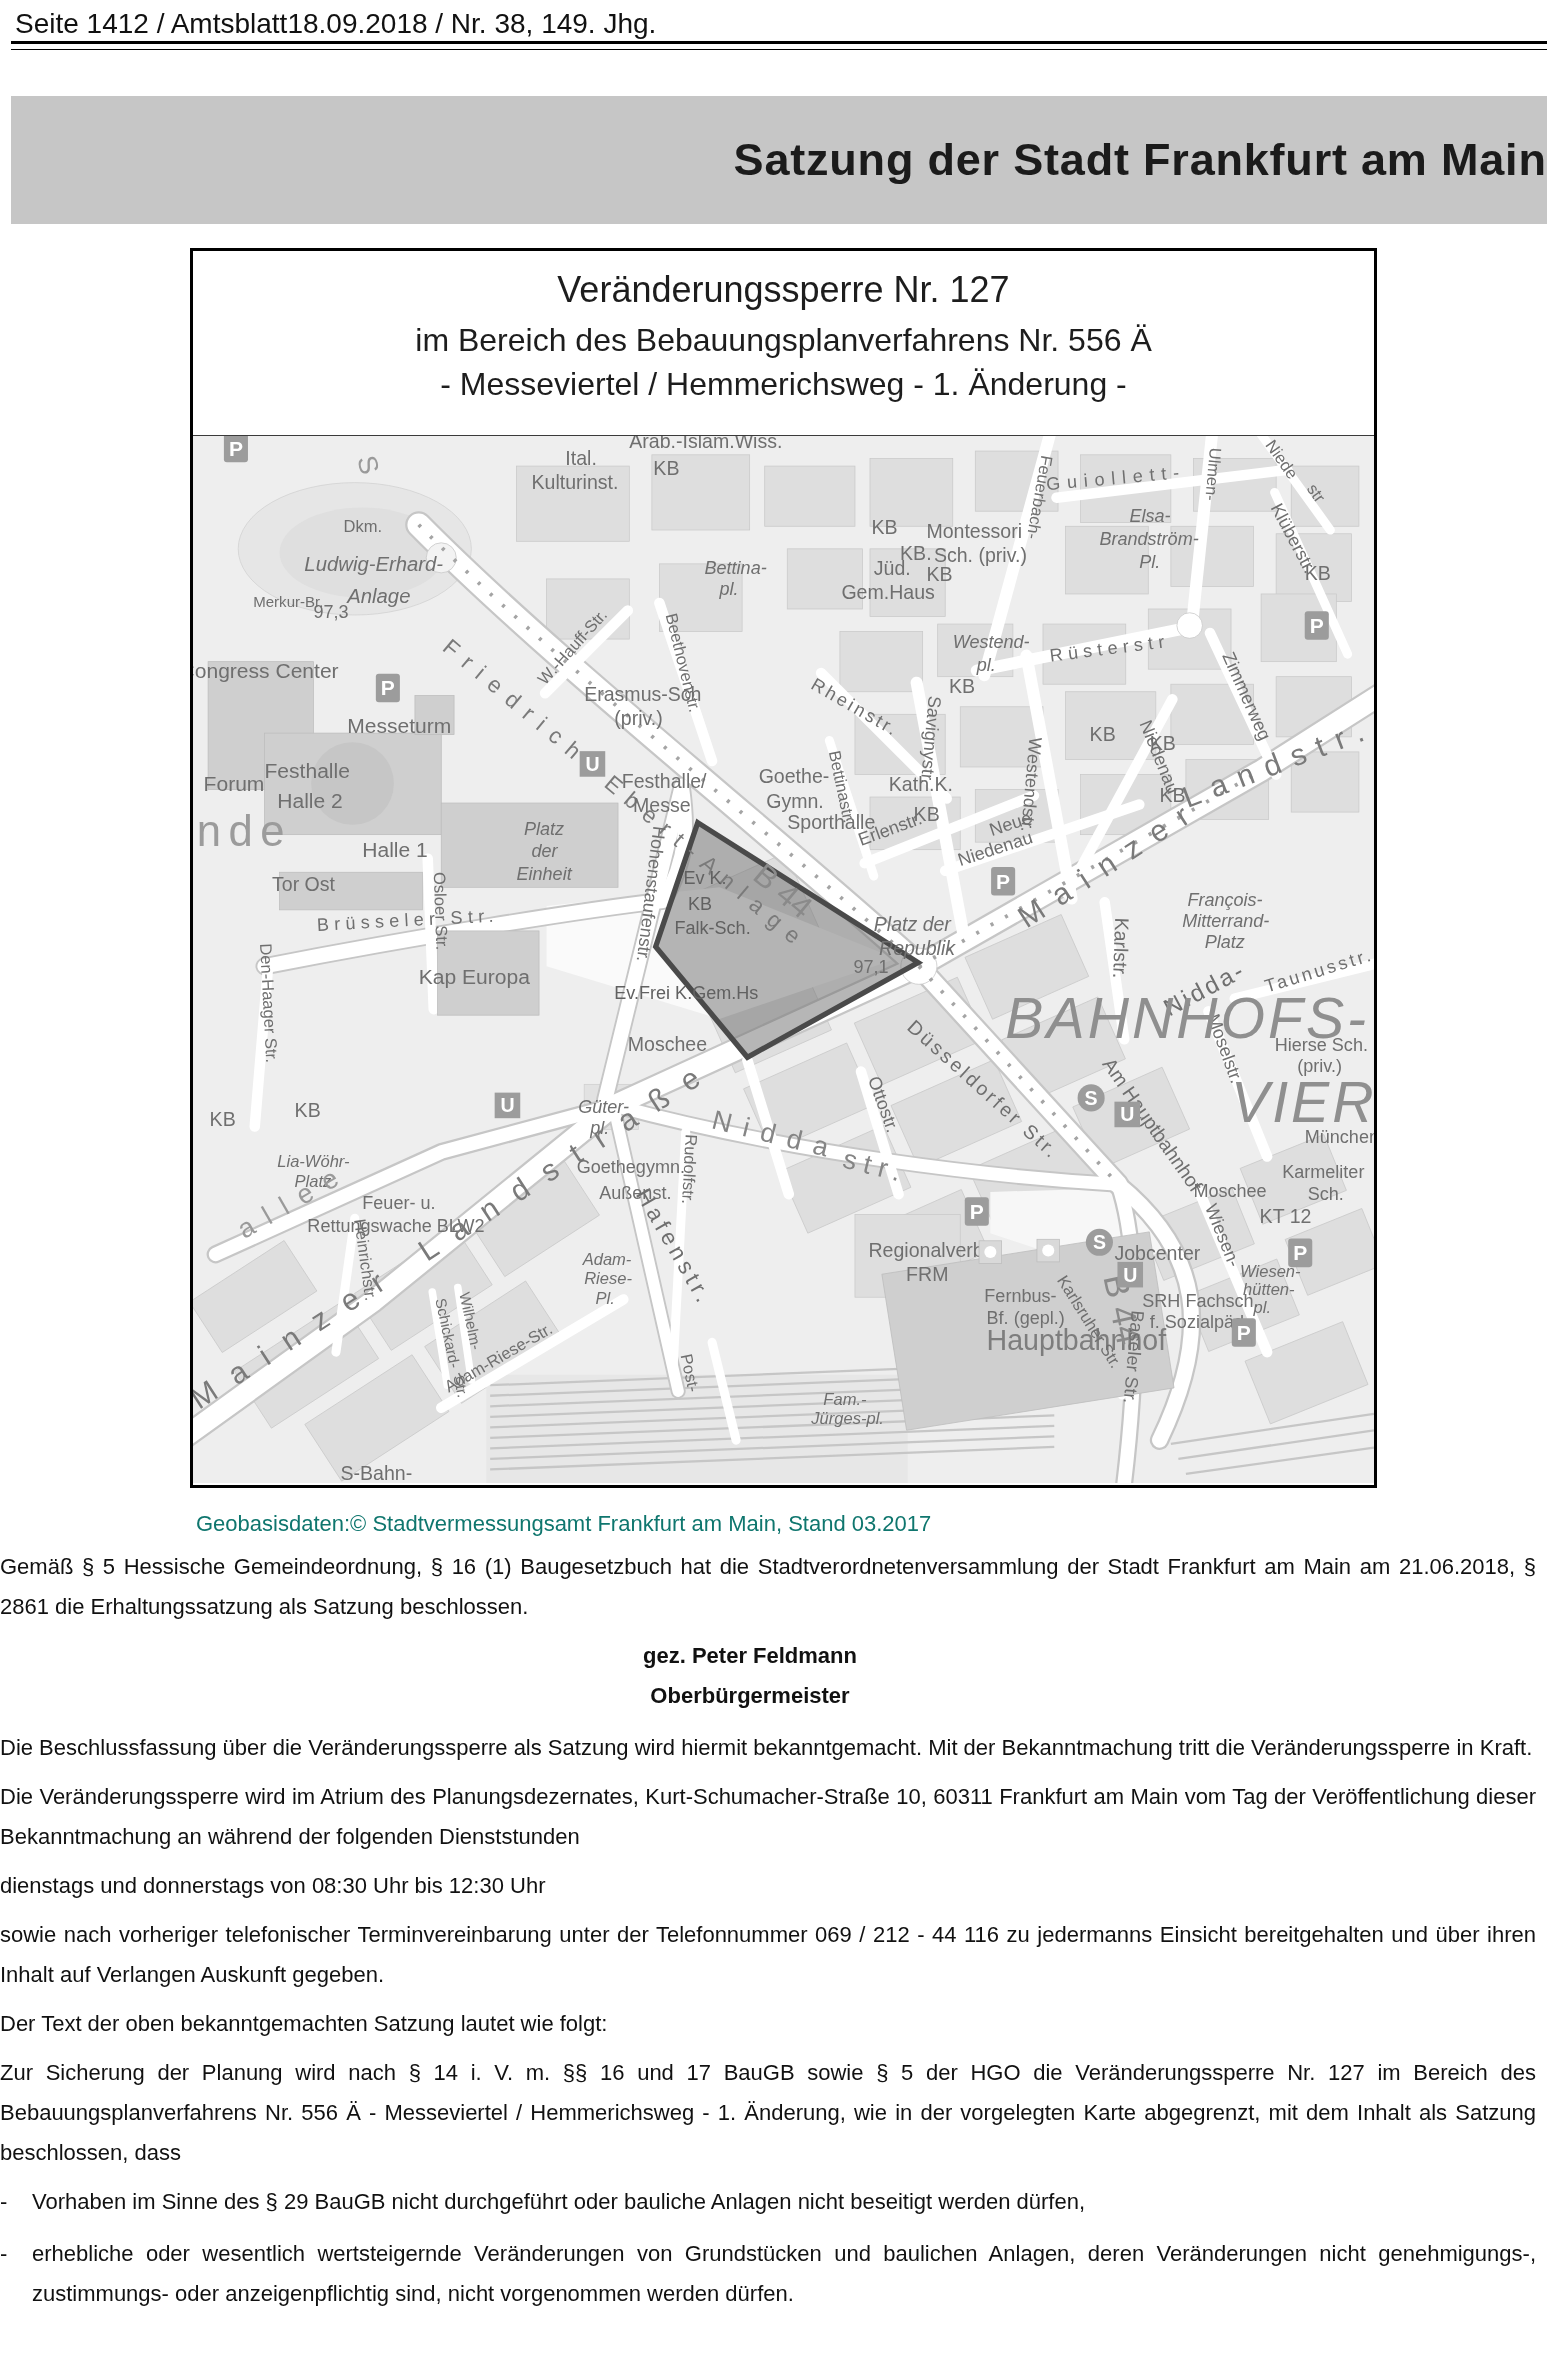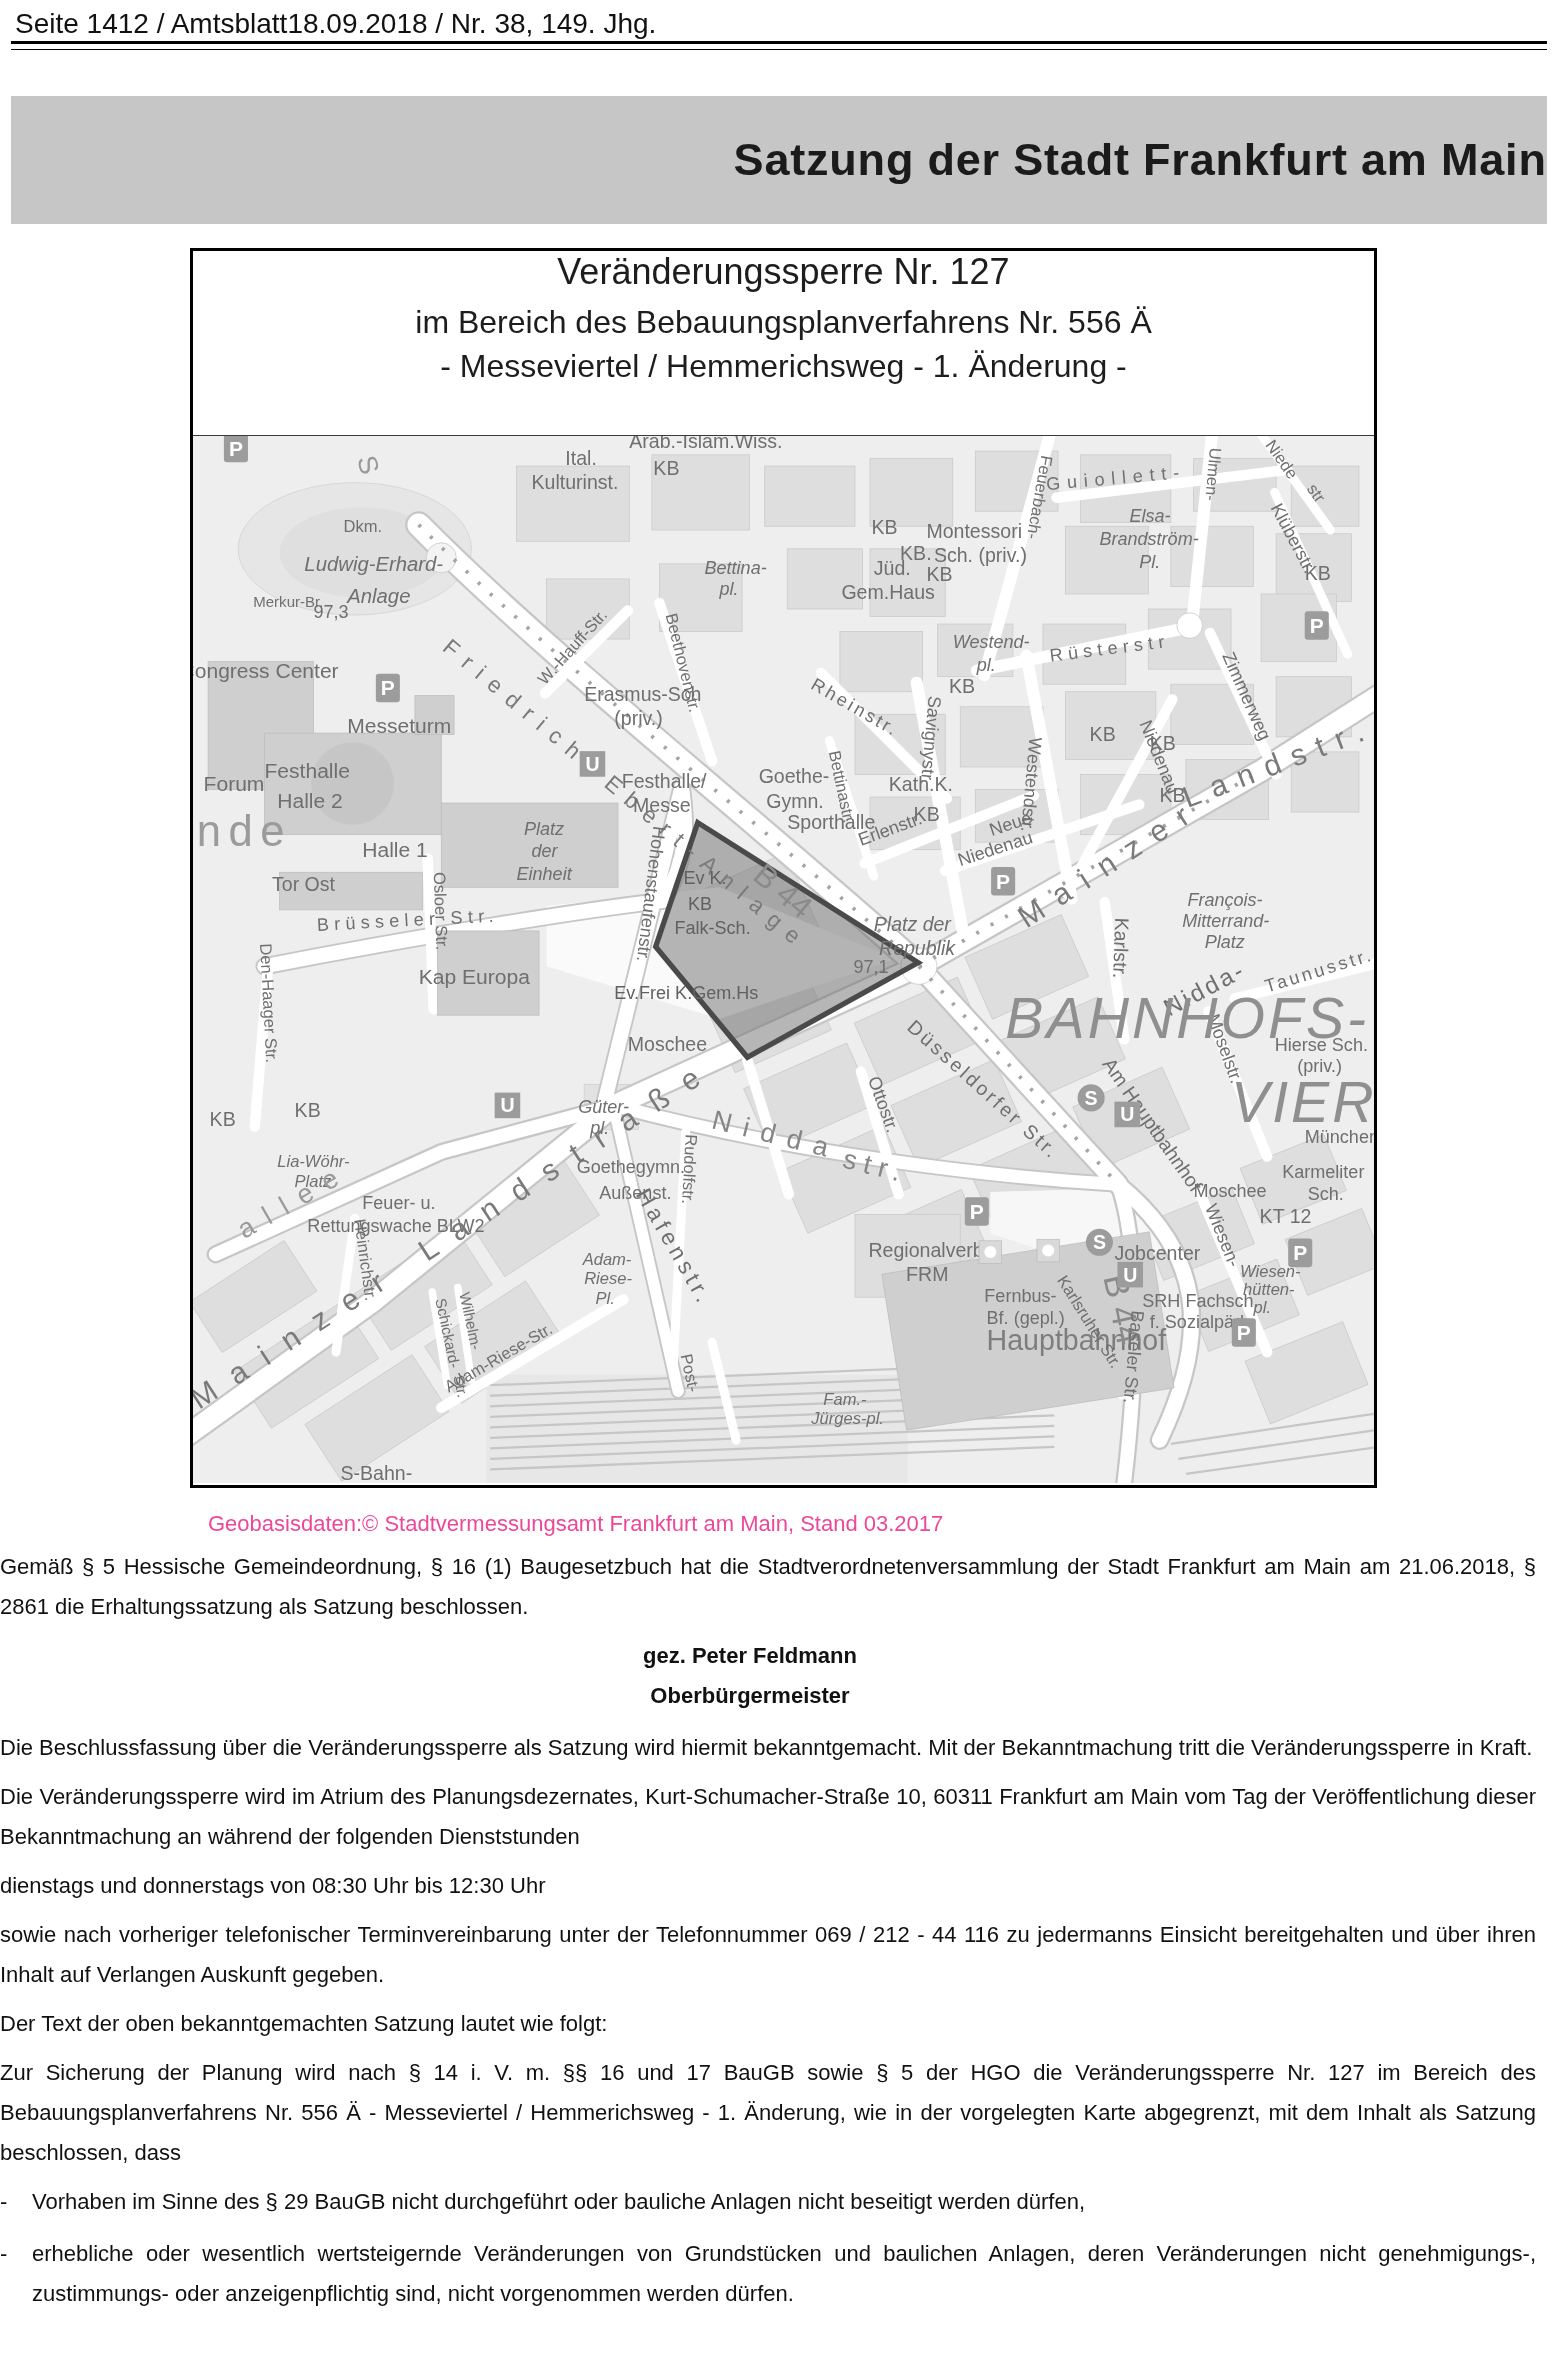--- a/index.html
+++ b/index.html
@@ -4,26 +4,26 @@
 <style>
   html,body{margin:0;padding:0;background:#ffffff;}
   .page{position:relative;width:1558px;height:2377px;background:#ffffff;overflow:hidden;
         font-family:"Liberation Sans",sans-serif;color:#111;}
   .header{position:absolute;top:7.5px;left:15px;right:15px;font-size:28px;display:flex;justify-content:flex-start;}
   .rule{position:absolute;top:41px;left:11.3px;right:11.3px;height:5.3px;border-top:3px solid #000;border-bottom:0.8px solid #000;}
   .banner{position:absolute;top:96px;left:11.3px;right:11.3px;height:128px;background:#c6c6c6;
           display:flex;align-items:center;justify-content:flex-end;}
   .banner span{font-size:45px;font-weight:bold;color:#1b1b1b;letter-spacing:0.8px;}
   .mapbox{position:absolute;top:248px;left:190px;width:1187px;height:1240px;border:3px solid #000;box-sizing:border-box;background:#fff;}
-  .map-title{height:184px;text-align:center;box-sizing:border-box;}
+  .map-title{height:184px;text-align:center;padding-top:18px;box-sizing:border-box;}
   .mt1{font-size:36px;margin-bottom:10.5px;color:#1d1d1d;}
   .mt2,.mt3{font-size:32px;margin-bottom:7.5px;color:#1d1d1d;}
   #map-svg{display:block;border-top:1.5px solid #3a3a3a;background:#eeeeee;}
   #map-svg text{font-family:"Liberation Sans",sans-serif;}
-  .caption{position:absolute;top:1511px;left:208px;font-size:22px;color:#ec4899;text-align:center;}
+  .caption{position:absolute;top:1511px;left:196px;font-size:22px;color:#0f766e;text-align:center;}
   .bodytext{position:absolute;top:1547px;left:0;width:1536px;font-size:22px;line-height:40px;}
   .bodytext p{margin:0 0 9px 0;text-align:justify;}
   .line{text-align:left !important;}
   .sig{text-align:center;font-weight:bold;padding-right:36px;margin:3px 0 12px 0;}
   .bullet{display:flex;margin:0 0 12px 0;}
   .bullet .dash{width:32px;flex:none;}
   .bullet .btxt{flex:1;text-align:justify;}
   .blk{fill:#dedede;stroke:#c9c9c9;stroke-width:1;}
   .lm{fill:#cfcfcf;stroke:#bdbdbd;stroke-width:1;}
   .stw{stroke:#ffffff;fill:none;stroke-linecap:round;stroke-linejoin:round;}

